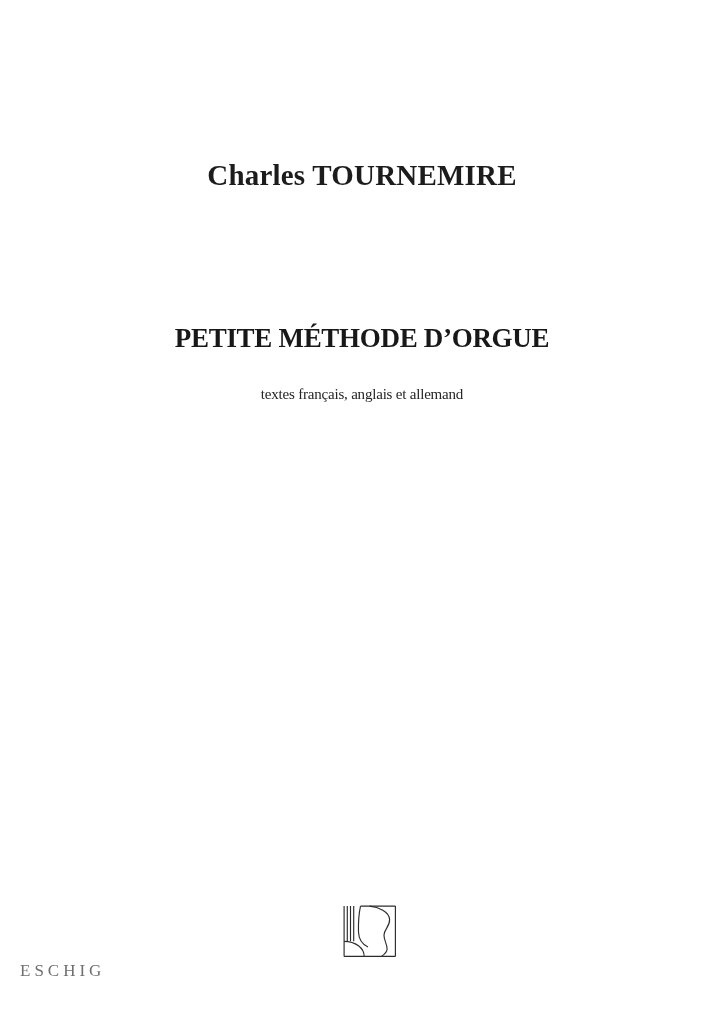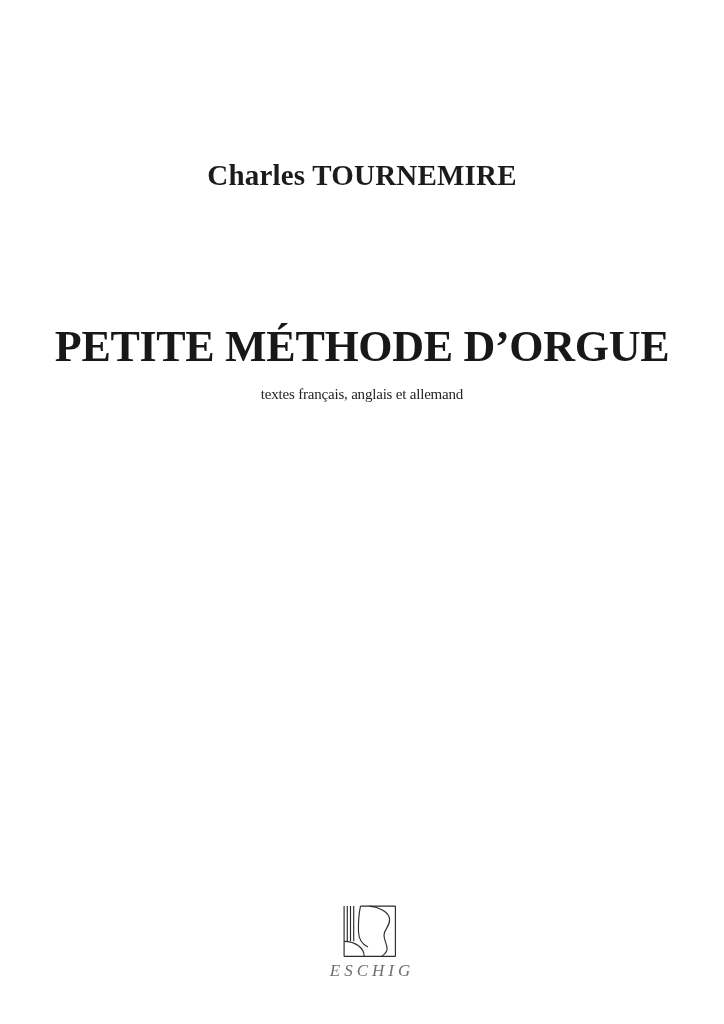--- a/index.html
+++ b/index.html
@@ -29,21 +29,21 @@
     letter-spacing: 0.2px;
     color: #1c1c1c;
     white-space: nowrap;
   }
   .title-line {
     position: absolute;
     left: 0;
     right: 0;
     top: 325px;
     text-align: center;
-    font-size: 44px;
+    font-size: 27px;
     font-weight: 700;
     line-height: 1;
     letter-spacing: -0.3px;
     color: #181818;
     white-space: nowrap;
   }
   .subtitle-line {
     position: absolute;
     left: 0;
     right: 0;
@@ -54,22 +54,21 @@
     line-height: 1;
     letter-spacing: -0.2px;
     color: #252525;
     white-space: nowrap;
   }
   .publisher-block {
     position: absolute;
     left: 16px;
     right: 0;
     top: 905px;
-    text-align: center;
-    font-style: italic;
+    text-align: left;
   }
   .publisher-logo {
     display: block;
     margin: 0 auto;
   }
   .publisher-name {
     display: block;
     margin-top: 4px;
     font-size: 17px;
     font-weight: 400;

